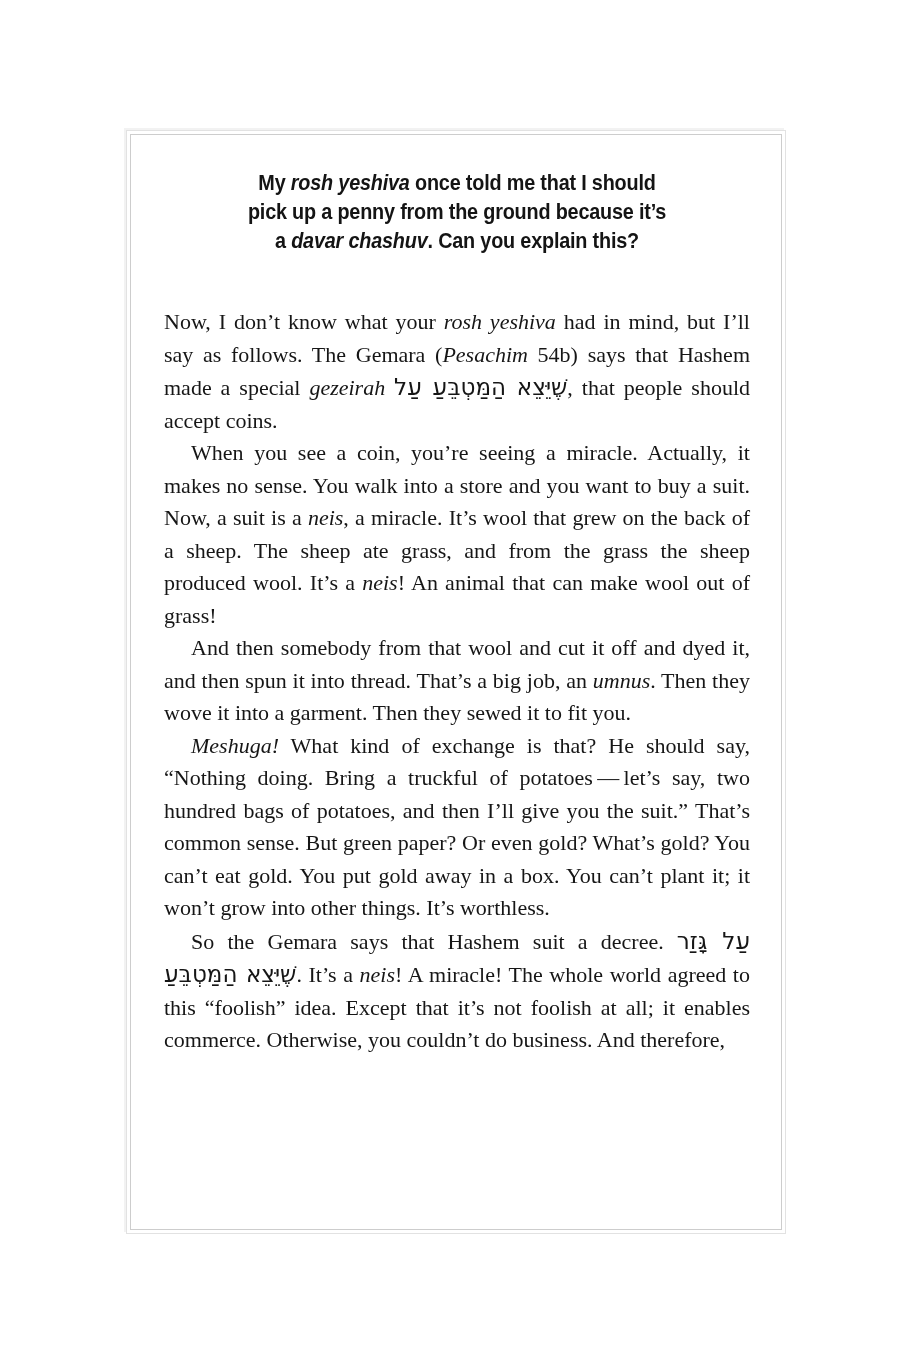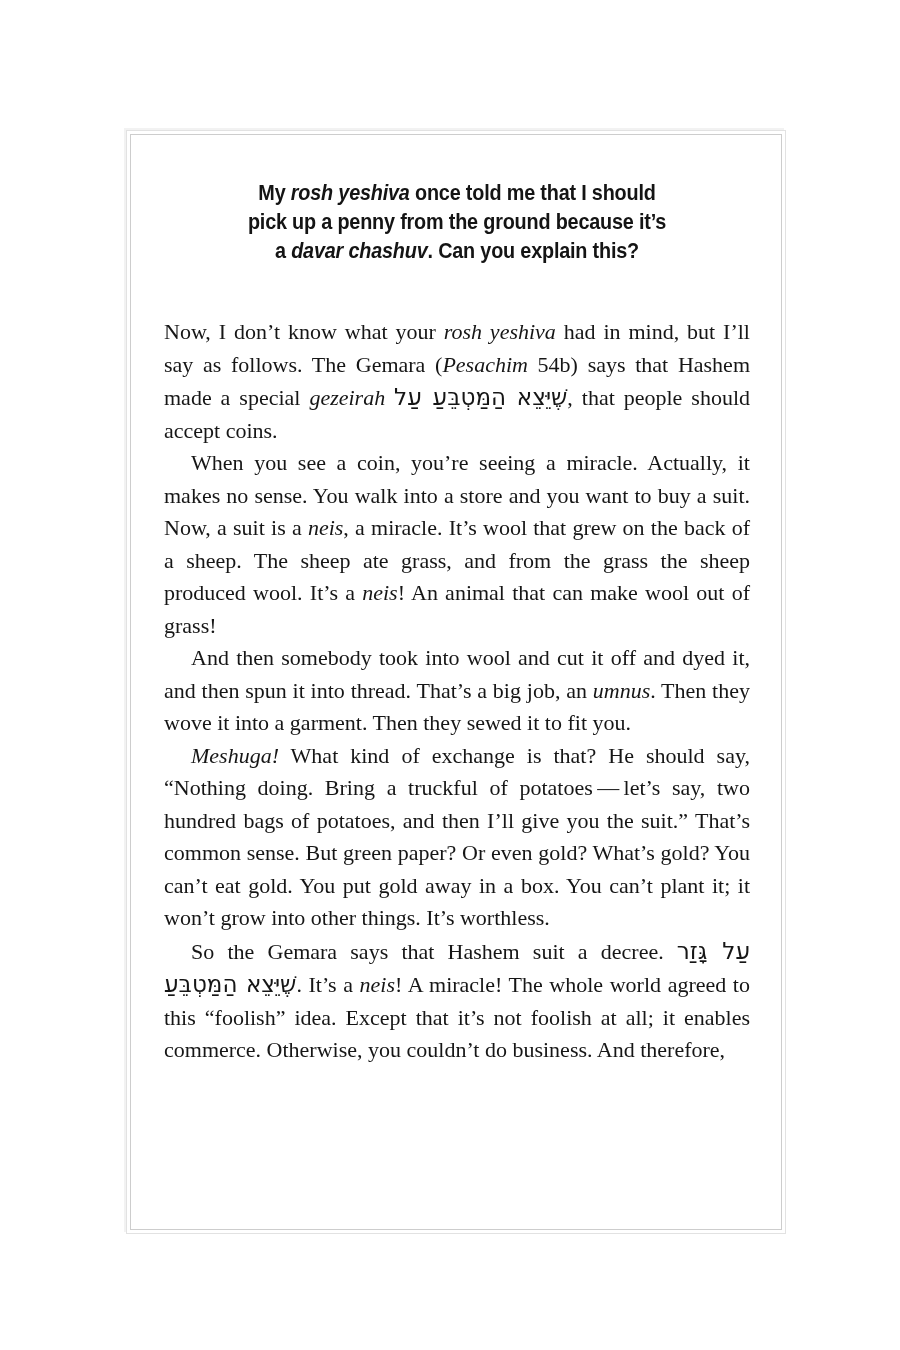--- a/index.html
+++ b/index.html
@@ -25,21 +25,21 @@
     background: #ffffff;
   }
   .frame-inner {
     position: absolute;
     inset: 3px;
     border: 1px solid #cdcdcd;
   }
   .content {
     position: absolute;
     inset: 1px;
-    padding: 36px 30px 0 32px;
+    padding: 26px 30px 0 32px;
     box-sizing: border-box;
   }
   .heading {
     margin: 6px 0 0 0;
     text-align: center;
     font-family: "Liberation Sans", sans-serif;
     font-weight: bold;
     font-size: 22px;
     line-height: 29px;
     letter-spacing: -0.2px;
@@ -76,20 +76,20 @@
     <div class="frame-inner">
       <div class="content">
         <h1 class="heading">
             <div class="h-line"><span>My </span><span class="i">rosh yeshiva</span><span> once told me that I should</span></div>
             <div class="h-line"><span>pick up a penny from the ground because it’s</span></div>
             <div class="h-line"><span>a </span><span class="i">davar chashuv</span><span>. Can you explain this?</span></div>
           </h1>
         <div class="body-text">
             <p class="para flush"><span>Now, I don’t know what your </span><span class="i">rosh yeshiva</span><span> had in mind, but I’ll say as follows. The Gemara (</span><span class="i">Pesachim</span><span> 54b) says that Hashem made a special </span><span class="i">gezeirah</span><span> </span><span class="he">עַל‎ הַמַּטְבֵּעַ‎ שֶׁיֵּצֵא</span><span>, that people should accept coins.</span></p>
             <p class="para"><span>When you see a coin, you’re seeing a miracle. Actually, it makes no sense. You walk into a store and you want to buy a suit. Now, a suit is a </span><span class="i">neis</span><span>, a miracle. It’s wool that grew on the back of a sheep. The sheep ate grass, and from the grass the sheep produced wool. It’s a </span><span class="i">neis</span><span>! An animal that can make wool out of grass!</span></p>
-            <p class="para"><span>And then somebody took into wool and cut it off and dyed it, and then spun it into thread. That’s a big job, an </span><span class="i">umnus</span><span>. Then they wove it into a garment. Then they sewed it to fit you.</span></p>
+            <p class="para"><span>And then somebody from that wool and cut it off and dyed it, and then spun it into thread. That’s a big job, an </span><span class="i">umnus</span><span>. Then they wove it into a garment. Then they sewed it to fit you.</span></p>
             <p class="para"><span class="i">Meshuga!</span><span> What kind of exchange is that? He should say, “Nothing doing. Bring a truckful of potatoes — let’s say, two hundred bags of potatoes, and then I’ll give you the suit.” That’s common sense. But green paper? Or even gold? What’s gold? You can’t eat gold. You put gold away in a box. You can’t plant it; it won’t grow into other things. It’s worthless.</span></p>
             <p class="para"><span>So the Gemara says that Hashem suit a decree. </span><span class="he">גָּזַר‎ עַל‎ הַמַּטְבֵּעַ‎ שֶׁיֵּצֵא</span><span>. It’s a </span><span class="i">neis</span><span>! A miracle! The whole world agreed to this “foolish” idea. Except that it’s not foolish at all; it enables commerce. Otherwise, you couldn’t do business. And therefore,</span></p>
           </div>
       </div>
     </div>
   </div>
 </div>
 
 </body></html>

